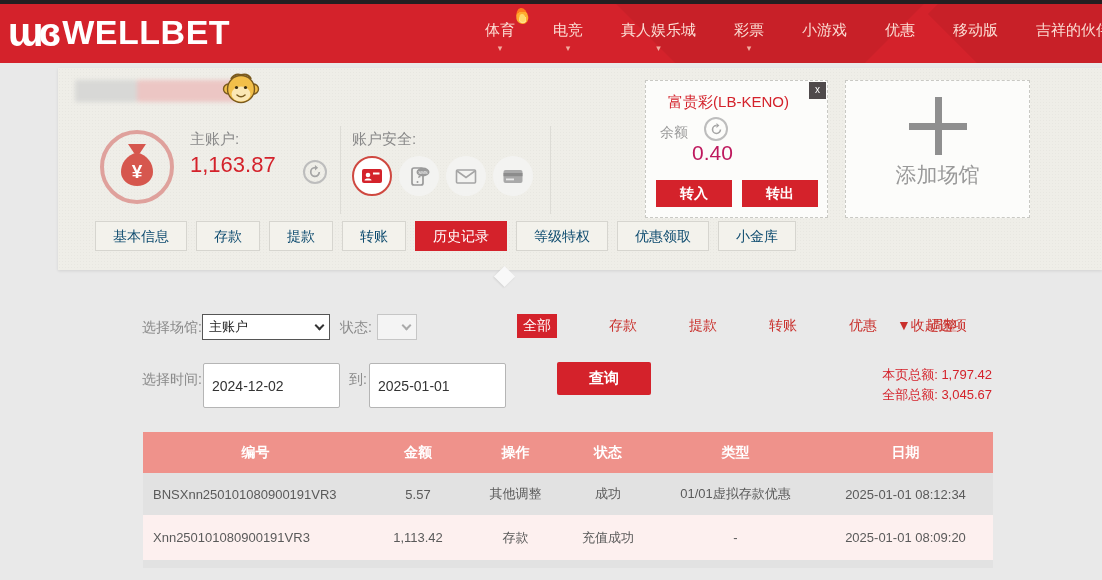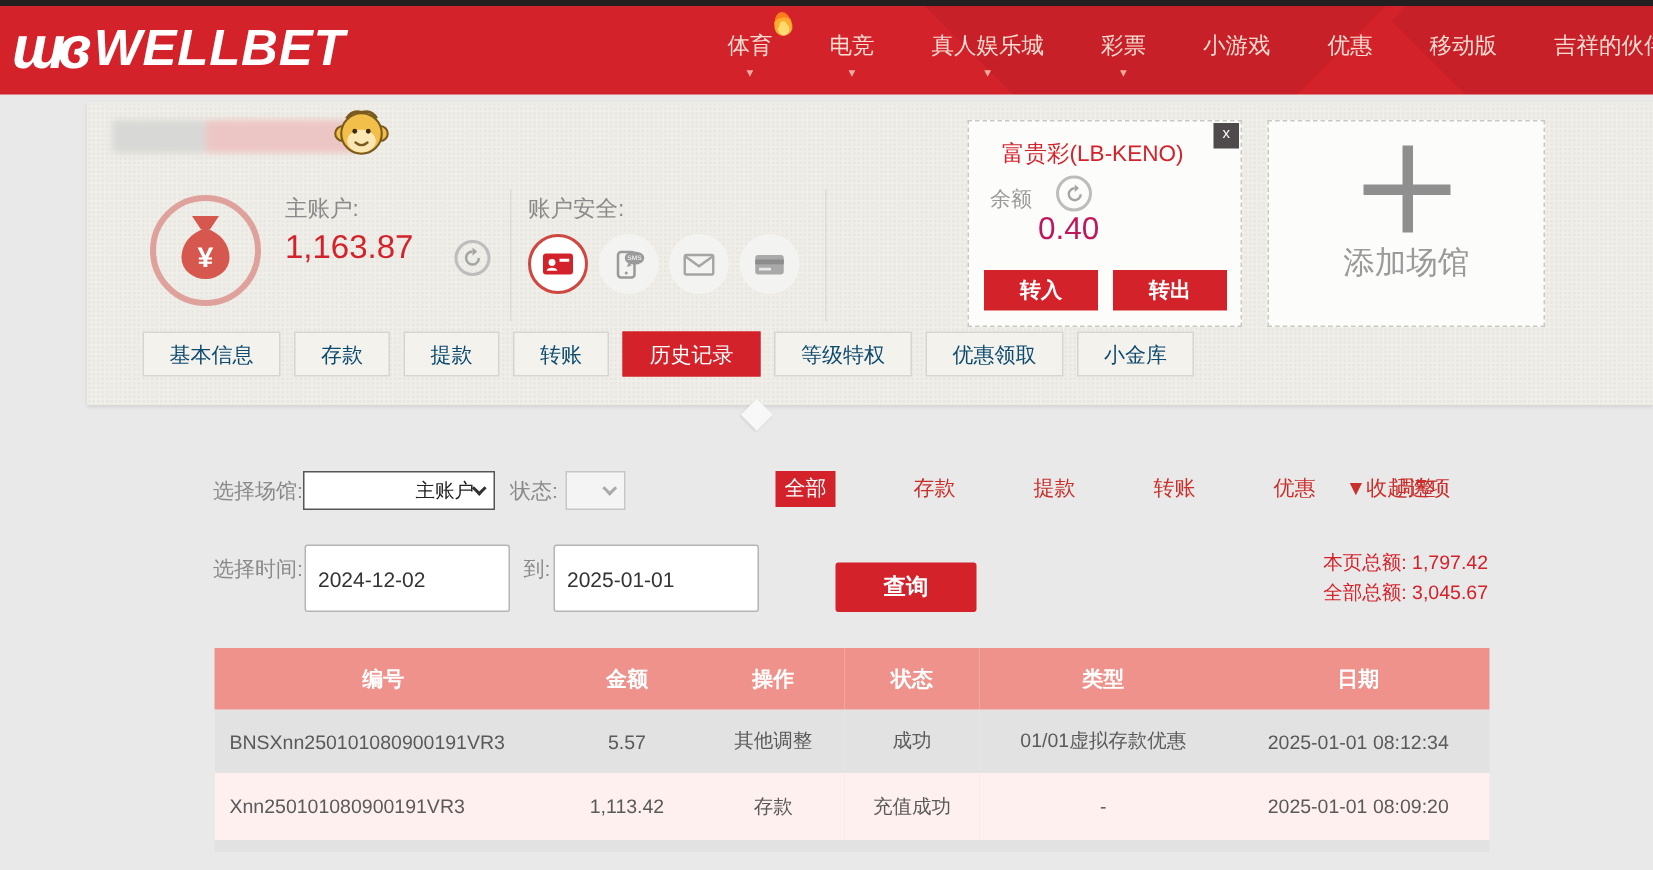--- a/index.html
+++ b/index.html
@@ -6,21 +6,21 @@
   html,body { width:1102px; height:580px; overflow:hidden; }
   body { font-family:"Liberation Sans","DejaVu Sans",sans-serif; background:#e9e9e9; }
   #page { position:relative; width:1102px; height:580px; background:#e9e9e9; overflow:hidden; }
 
   
   .top-dark { position:absolute; top:0; left:0; right:0; height:4px; background:#241f21; }
   .header { position:absolute; top:4px; left:0; right:0; height:59px; background:#d4222b; overflow:hidden; }
   .hshape { position:absolute; background:rgba(0,0,0,0.055); transform:rotate(45deg); }
   .hs1 { width:260px; height:260px; left:640px; top:-160px; }
   .hs2 { width:300px; height:300px; left:990px; top:-140px; }
-  .logo { position:absolute; left:8px; top:6px; display:flex; align-items:center; color:#fff;font-style:italic; }
+  .logo { position:absolute; left:8px; top:6px; display:flex; align-items:center; color:#fff; }
   .logo-mark { font-size:40px; font-weight:bold; letter-spacing:-5px; line-height:44px; margin-right:6px; }
   .logo-text { font-size:34px; font-weight:bold; letter-spacing:0.5px; }
   .nav { position:absolute; left:485px; top:17px; display:flex; gap:38px; }
   .nav-item { position:relative; text-align:center; color:#fbdcd3; font-size:15px; cursor:pointer; white-space:nowrap; }
   .nav-caret { display:block; font-size:9px; color:#f2ab9f; height:10px; line-height:10px; margin-top:3px; }
   .flame { position:absolute; right:-13px; top:-13px; width:12px; height:16px;
            background:radial-gradient(circle at 50% 72%, #ffe08a 0 28%, #ffab2e 29% 60%, #ff7c1d 61%);
            border-radius:50% 50% 50% 50% / 62% 62% 38% 38%; transform:rotate(-10deg); }
   .flame-inner { position:absolute; left:3px; top:6px; width:6px; height:8px; background:#ffd96b;
            border-radius:50% 50% 50% 50% / 60% 60% 40% 40%; }
@@ -77,39 +77,39 @@
          color:#0c4a6e; font-size:14px; cursor:pointer; white-space:nowrap; }
   .tab.active { background:#d4222b; border-color:#d4222b; color:#fff; }
   .diamond { position:absolute; left:497px; top:269px; width:15px; height:15px; background:#f8f8f8;
          transform:rotate(45deg); box-shadow:0 1px 2px rgba(0,0,0,0.10); }
 
   
   .flabel { position:absolute; font-size:14px; color:#8a8a8a; }
   .venue-label { left:142px; top:319px; }
   .fselect { position:absolute; height:26px; background:#fff; border:1px solid #555; display:flex;
              align-items:center; font-size:13px; color:#222; padding:0 6px; cursor:pointer; }
-  .venue-select { left:202px; top:314px; width:128px; justify-content:flex-end; }
+  .venue-select { left:202px; top:314px; width:128px; justify-content:space-between; }
   .status-label { left:340px; top:319px; }
   .status-select { left:377px; top:314px; width:40px; border-color:#c6c6c6; background:#f4f4f4; justify-content:flex-end; }
   .chev { width:7px; height:7px; border-right:2px solid #333; border-bottom:2px solid #333;
           transform:rotate(45deg); margin-top:-4px; }
   .chev-gray { border-color:#aaa; }
   .cats { position:absolute; left:517px; top:314px; display:flex; align-items:center; gap:52px; }
   .cat { color:#c9302c; font-size:14px; cursor:pointer; white-space:nowrap; }
   .cat.active { background:#d4222b; color:#fff; padding:3px 6px; }
   .collapse-link { position:absolute; left:897px; top:317px; color:#c9302c; font-size:14px; cursor:pointer; }
 
   .time-label { left:142px; top:371px; }
   .finput { position:absolute; height:45px; width:137px; background:#fff; border:1px solid #b5b5b5;
             border-radius:2px; font-size:14px; color:#333; padding:0 8px;
             font-family:"Liberation Sans","DejaVu Sans",sans-serif; }
   .date-from { left:203px; top:363px; }
   .to-label { left:349px; top:371px; }
   .date-to { left:369px; top:363px; }
-  .query-btn { position:absolute; left:557px; top:375px; width:94px; height:33px; background:#d4222b; color:#fff;
+  .query-btn { position:absolute; left:557px; top:362px; width:94px; height:33px; background:#d4222b; color:#fff;
             border:none; font-size:15px; font-weight:bold; border-radius:2px; cursor:pointer;
             font-family:"Liberation Sans","DejaVu Sans",sans-serif; }
   .totals { position:absolute; right:110px; top:365px; text-align:right; font-size:13px; color:#d4222b; line-height:20px; }
 
   
   .history { position:absolute; left:143px; top:432px; width:850px; }
   table { width:100%; border-collapse:collapse; table-layout:fixed; }
   th { background:#ef928b; color:#fff; font-size:14px; font-weight:bold; height:41px; text-align:center; }
   td { font-size:13px; color:#5a5a5a; text-align:center; overflow:hidden; white-space:nowrap; }
   td.c-id { text-align:left; padding-left:10px; }

